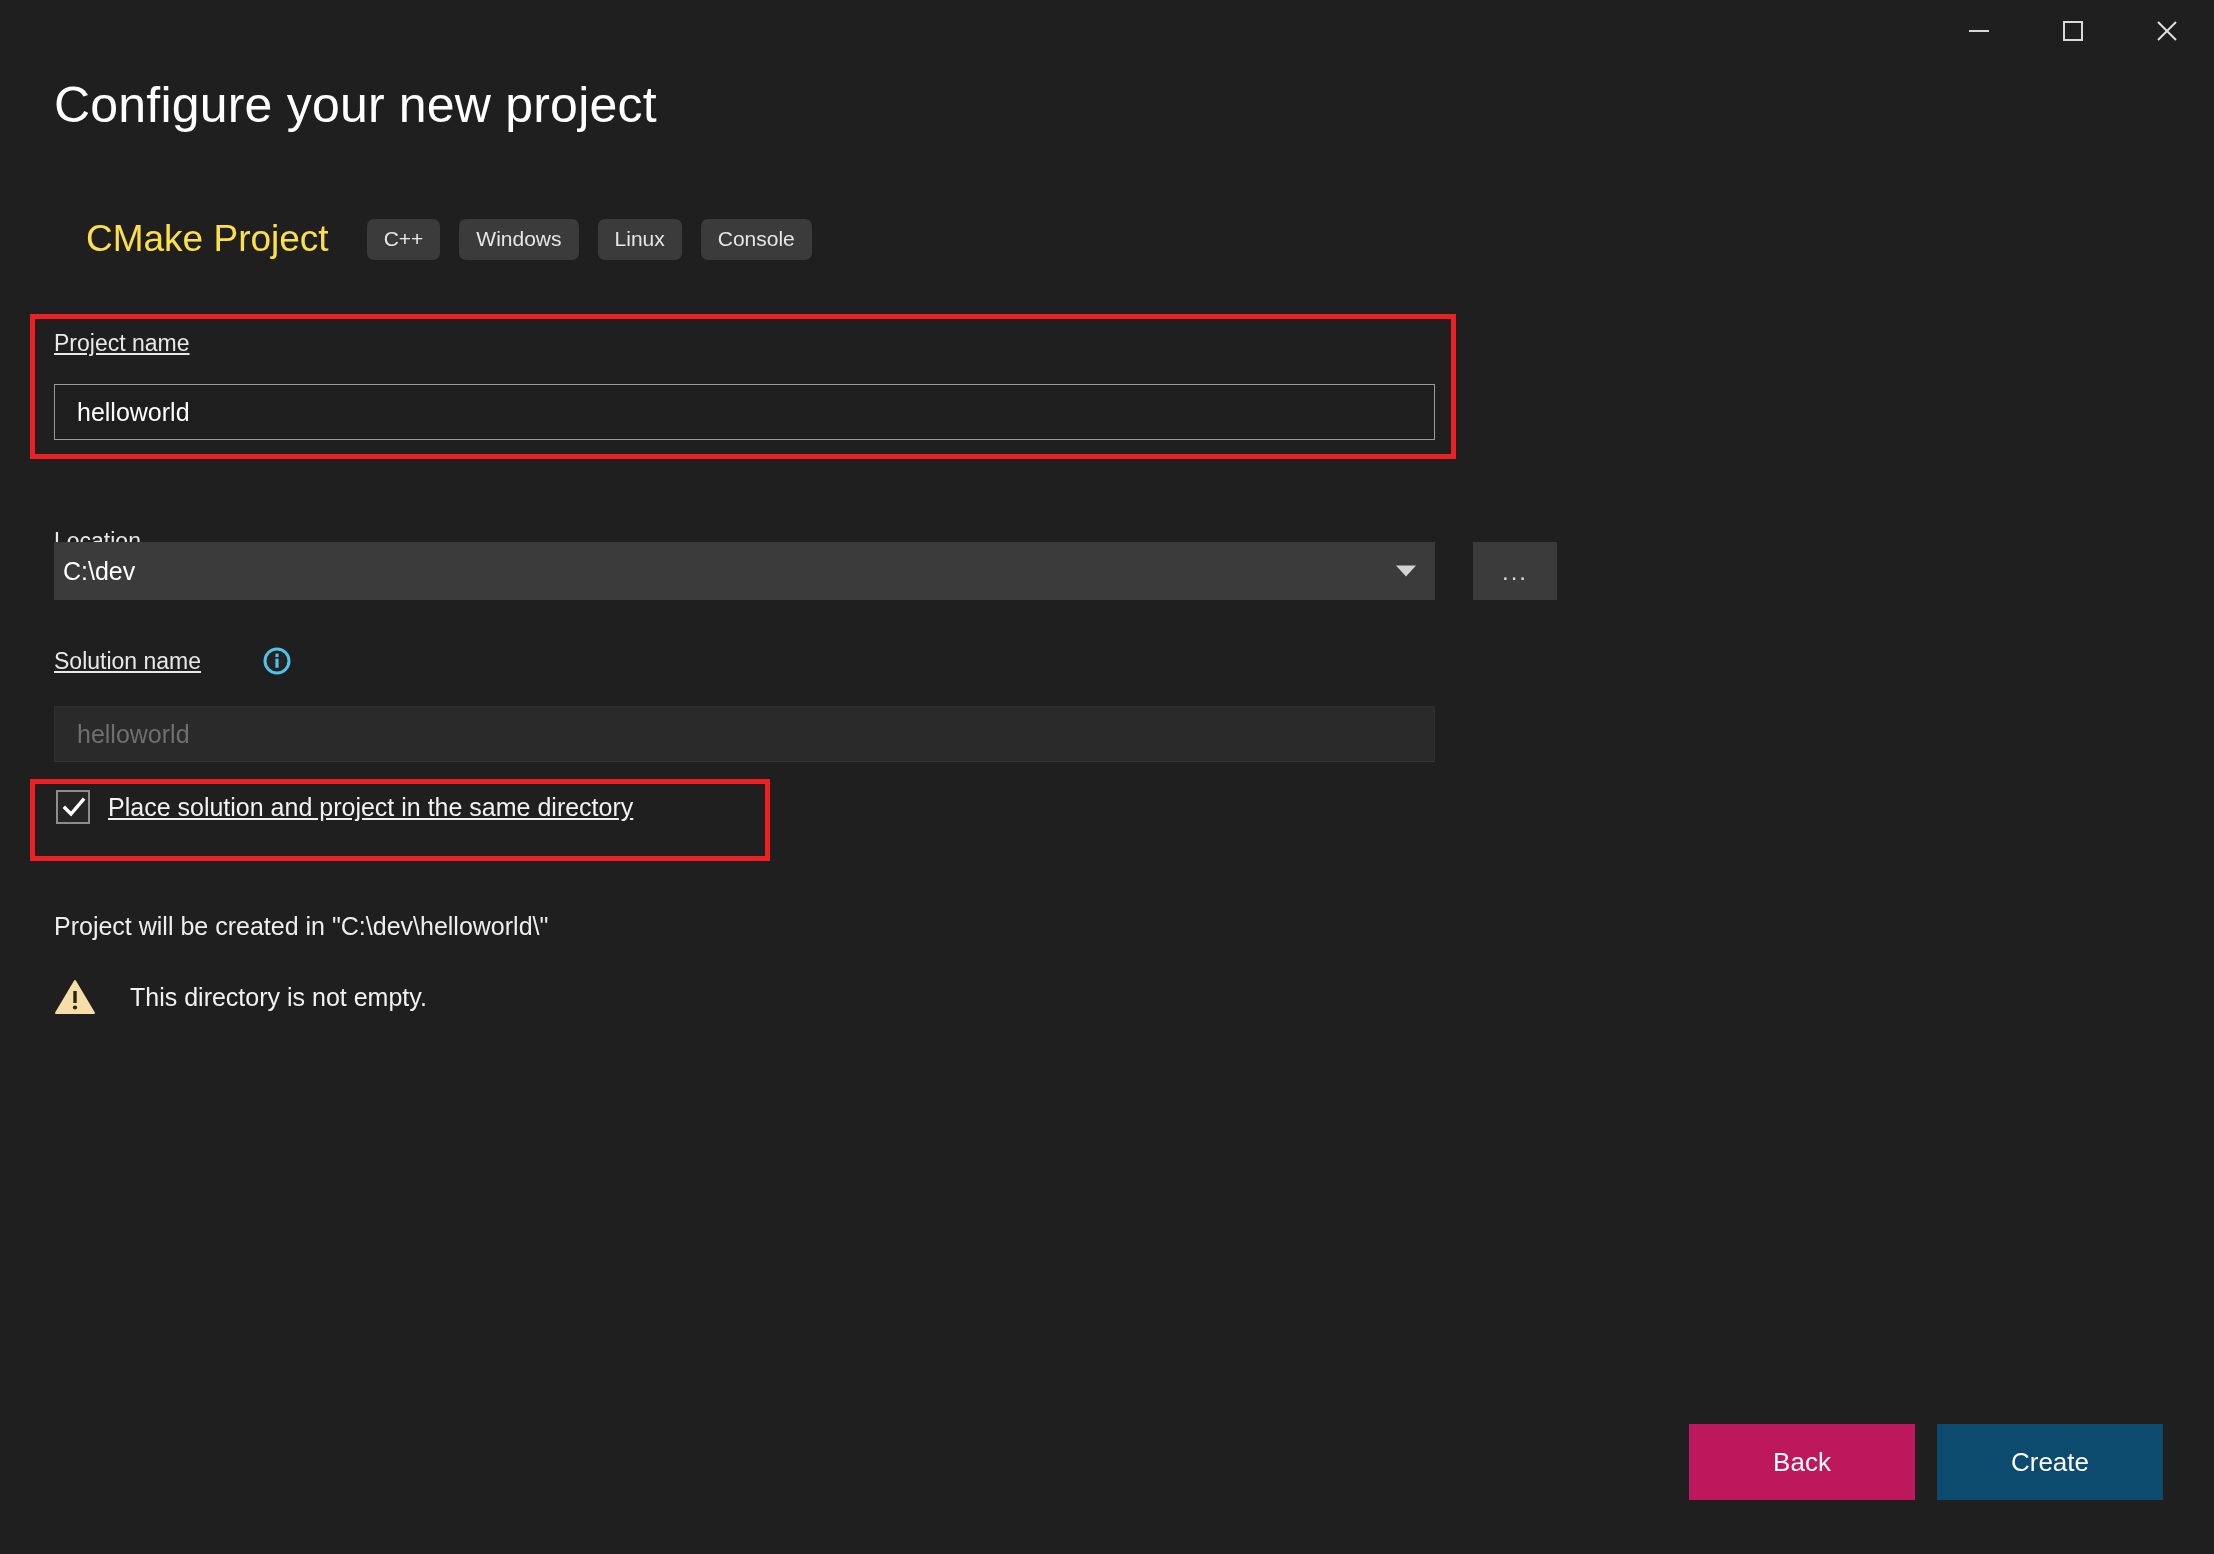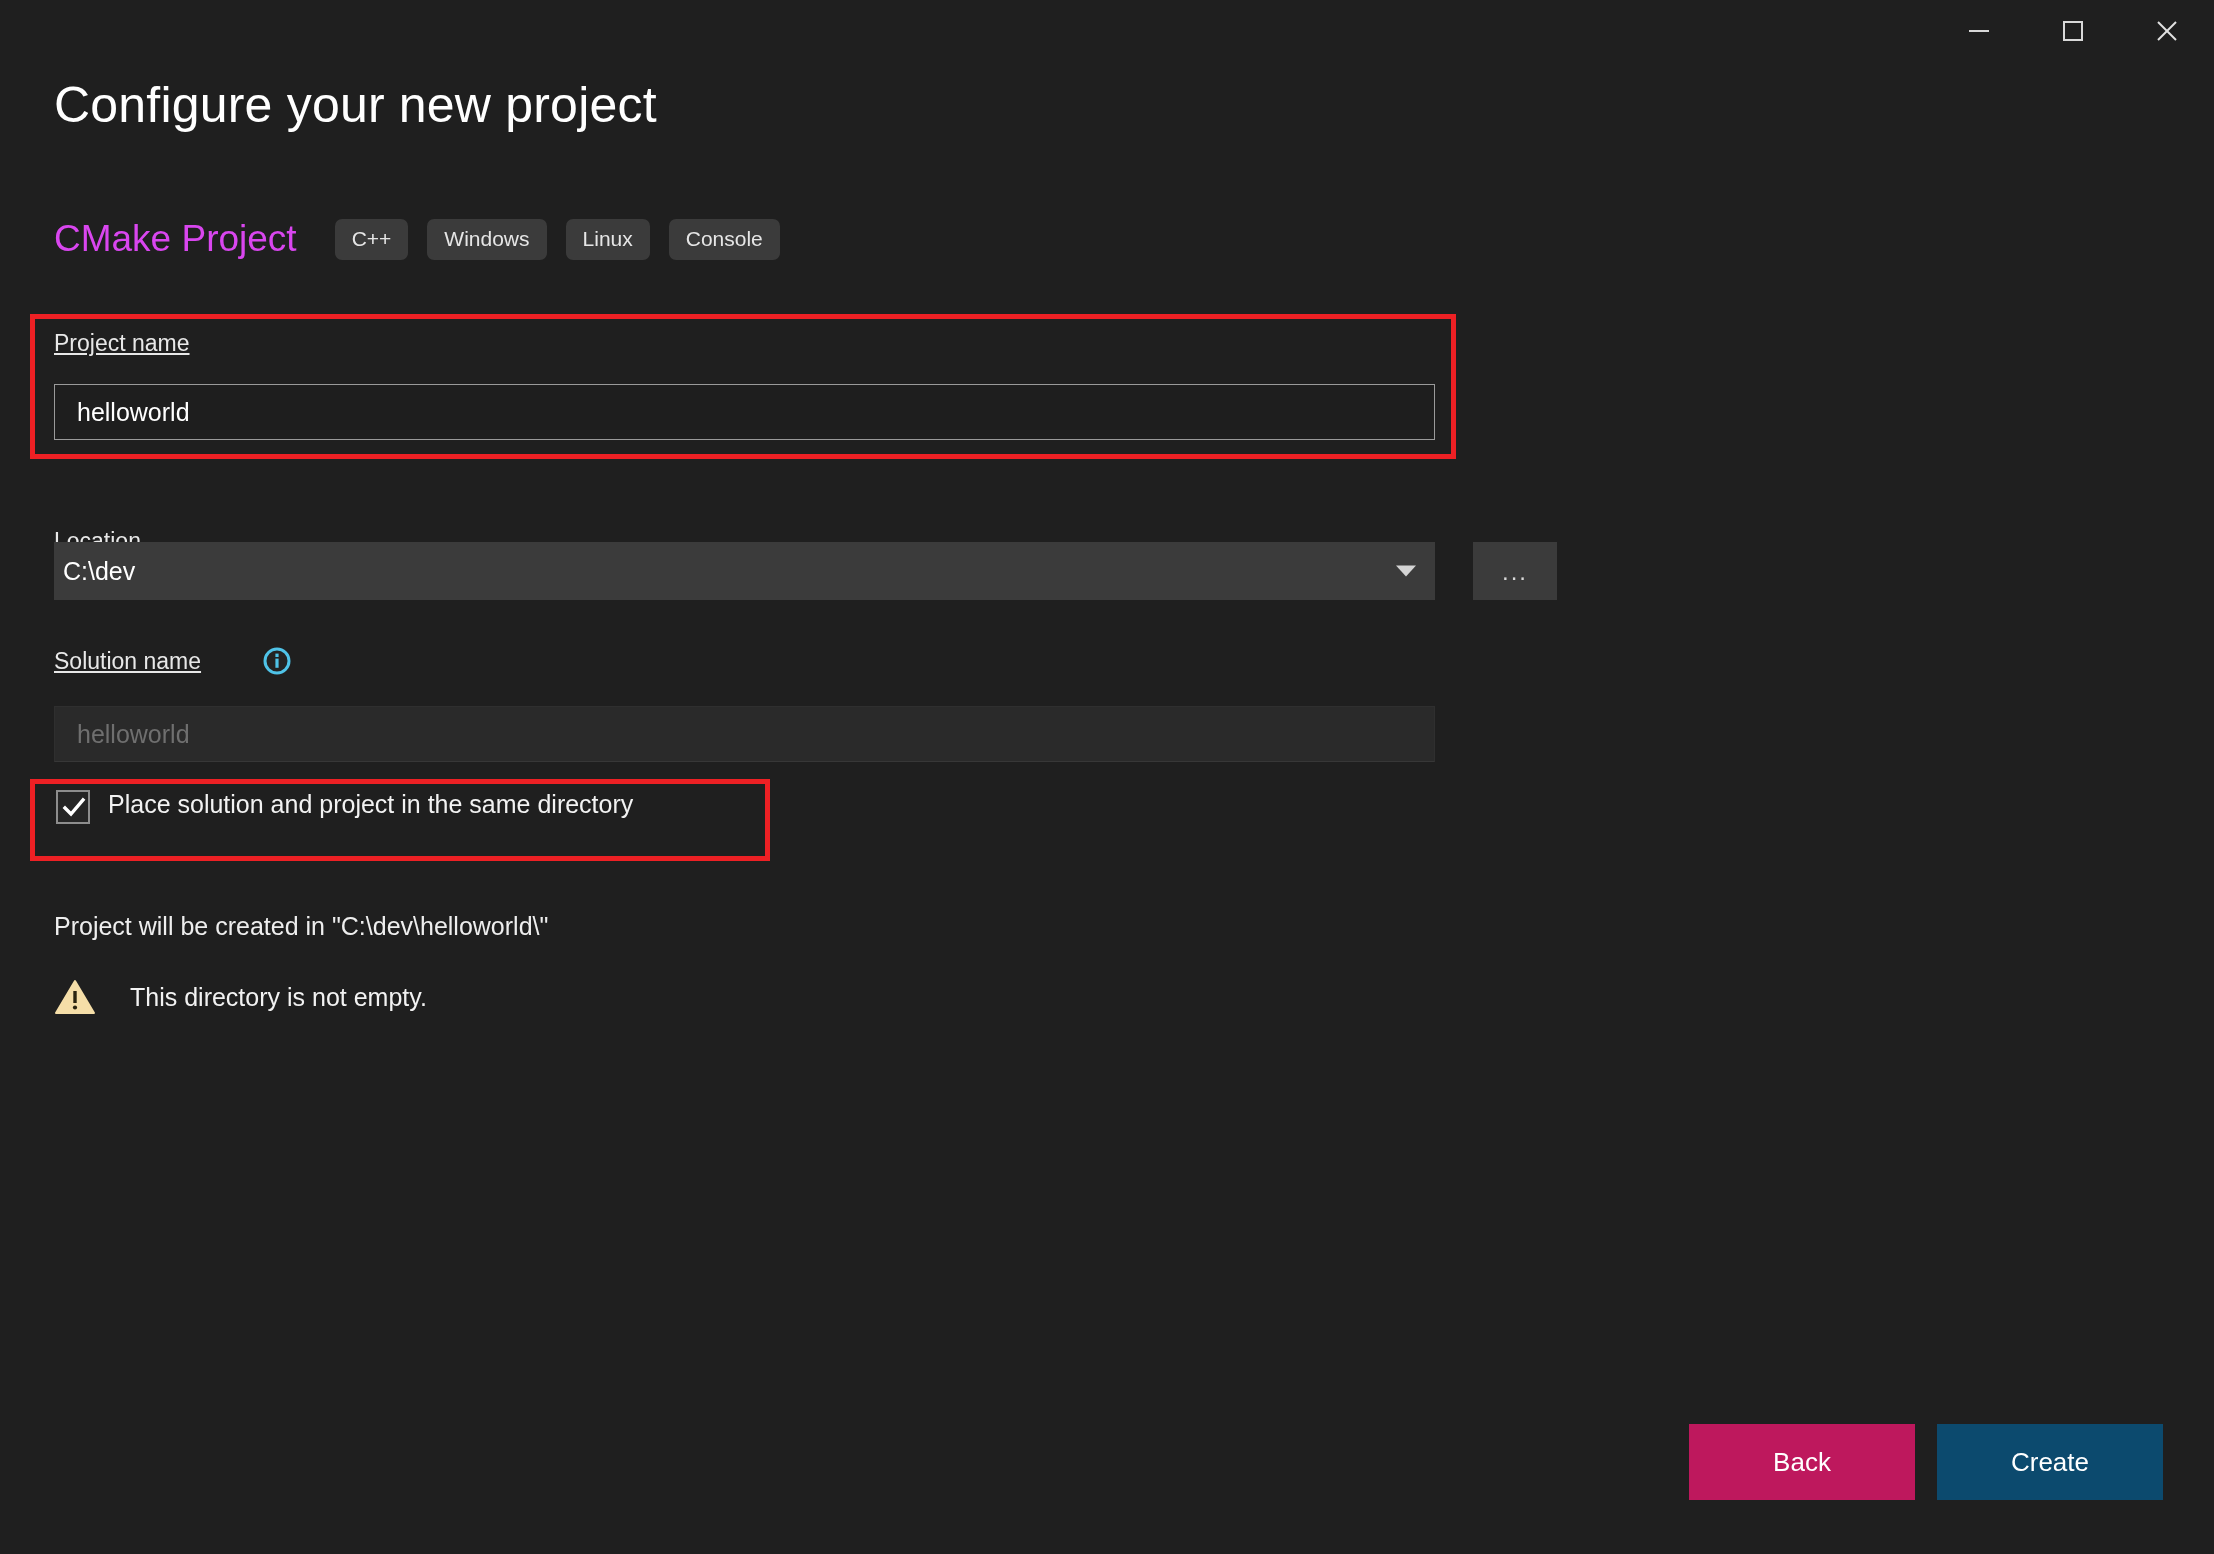--- a/index.html
+++ b/index.html
@@ -51,23 +51,24 @@
   .tmpl-row {
     position: absolute;
     left: 54px;
     top: 212px;
     display: flex;
     align-items: center;
     height: 54px;
   }
   .tmpl-name {
     font-size: 37px;
-    color: #d946ef;
+    color: #fde047;
     white-space: nowrap;
     margin-right: 38px;
+    margin-left: 32px;
   }
   .tag {
     background: #3b3b3b;
     color: #e6e6e6;
     font-size: 21px;
     border-radius: 7px;
     padding: 9px 17px 11px 17px;
     margin-right: 19px;
     white-space: nowrap;
     line-height: 1;
@@ -146,21 +147,22 @@
   .info-icon {
     position: absolute;
     width: 30px;
     height: 30px;
   }
 
   
   .check-row {
     position: absolute;
     display: flex;
-    align-items: flex-start;
+    align-items: center;
+    text-decoration: underline;
   }
   .checkbox {
     width: 34px;
     height: 34px;
     box-sizing: border-box;
     border: 2px solid #8d8d8d;
     background: #252525;
     position: relative;
     flex: none;
   }

